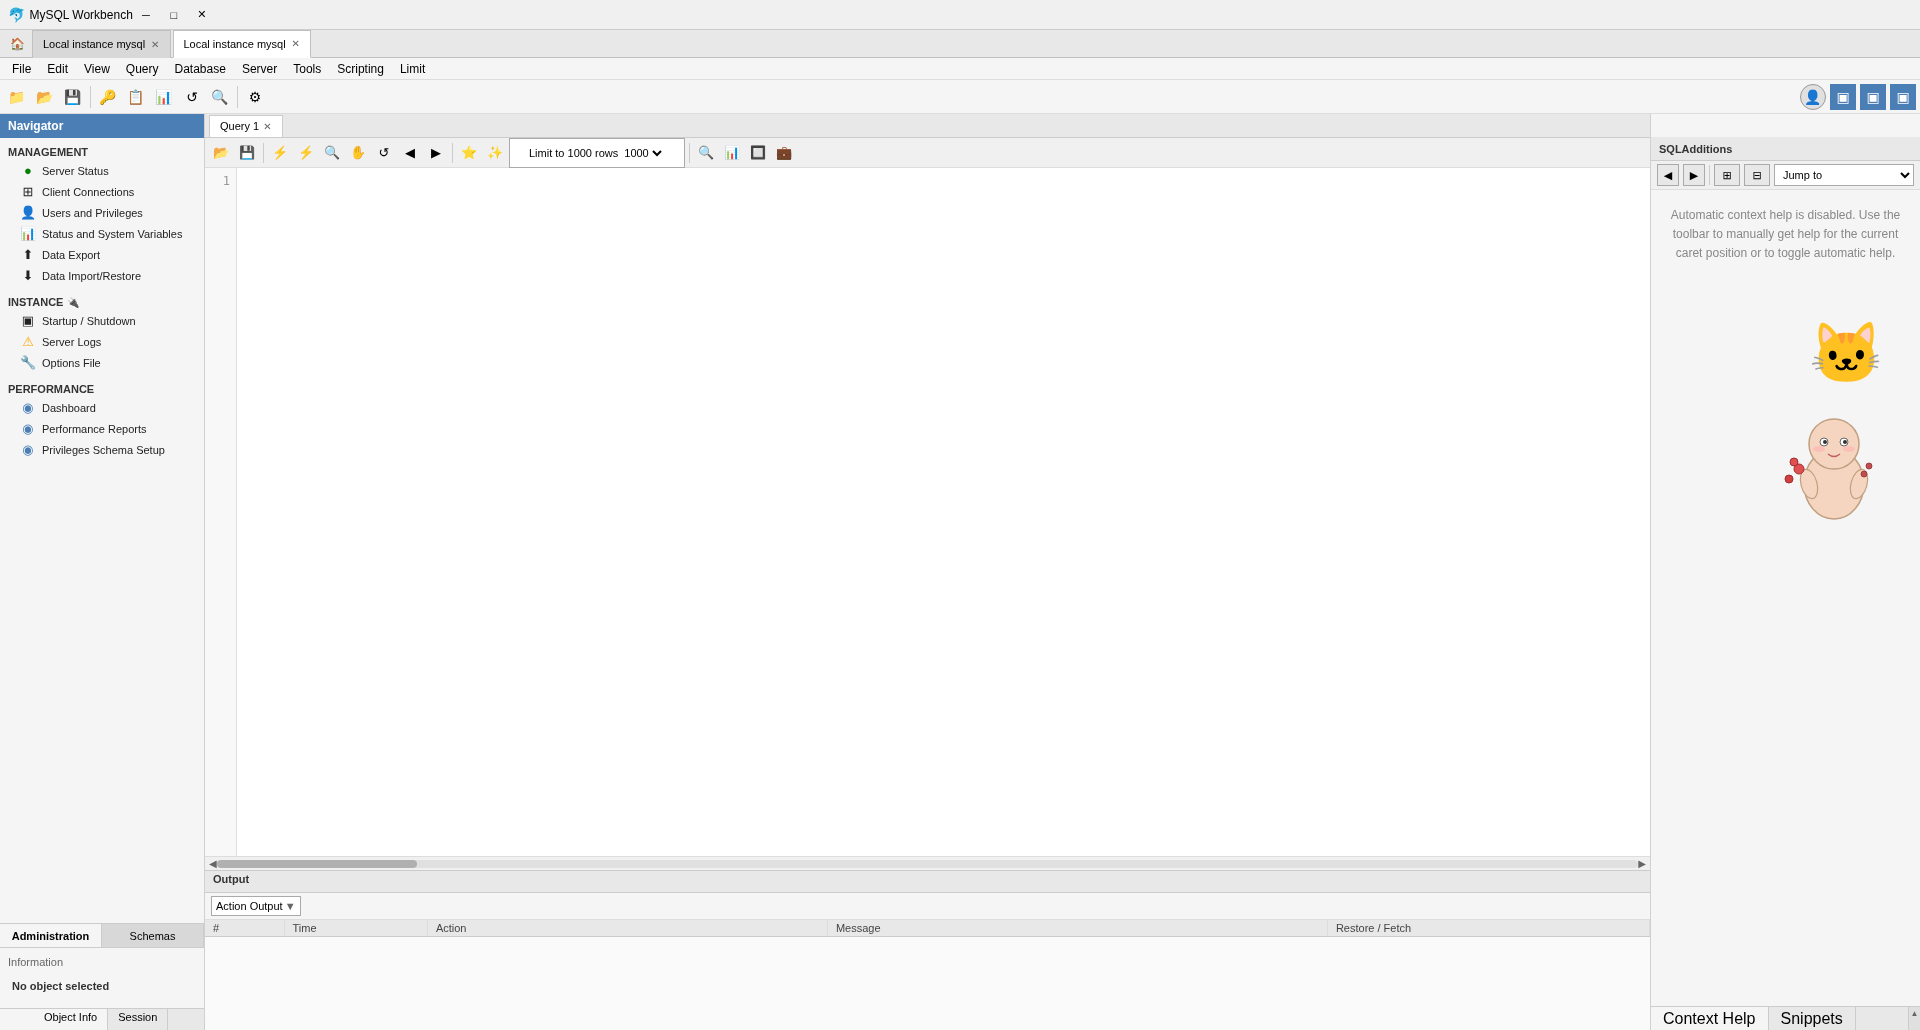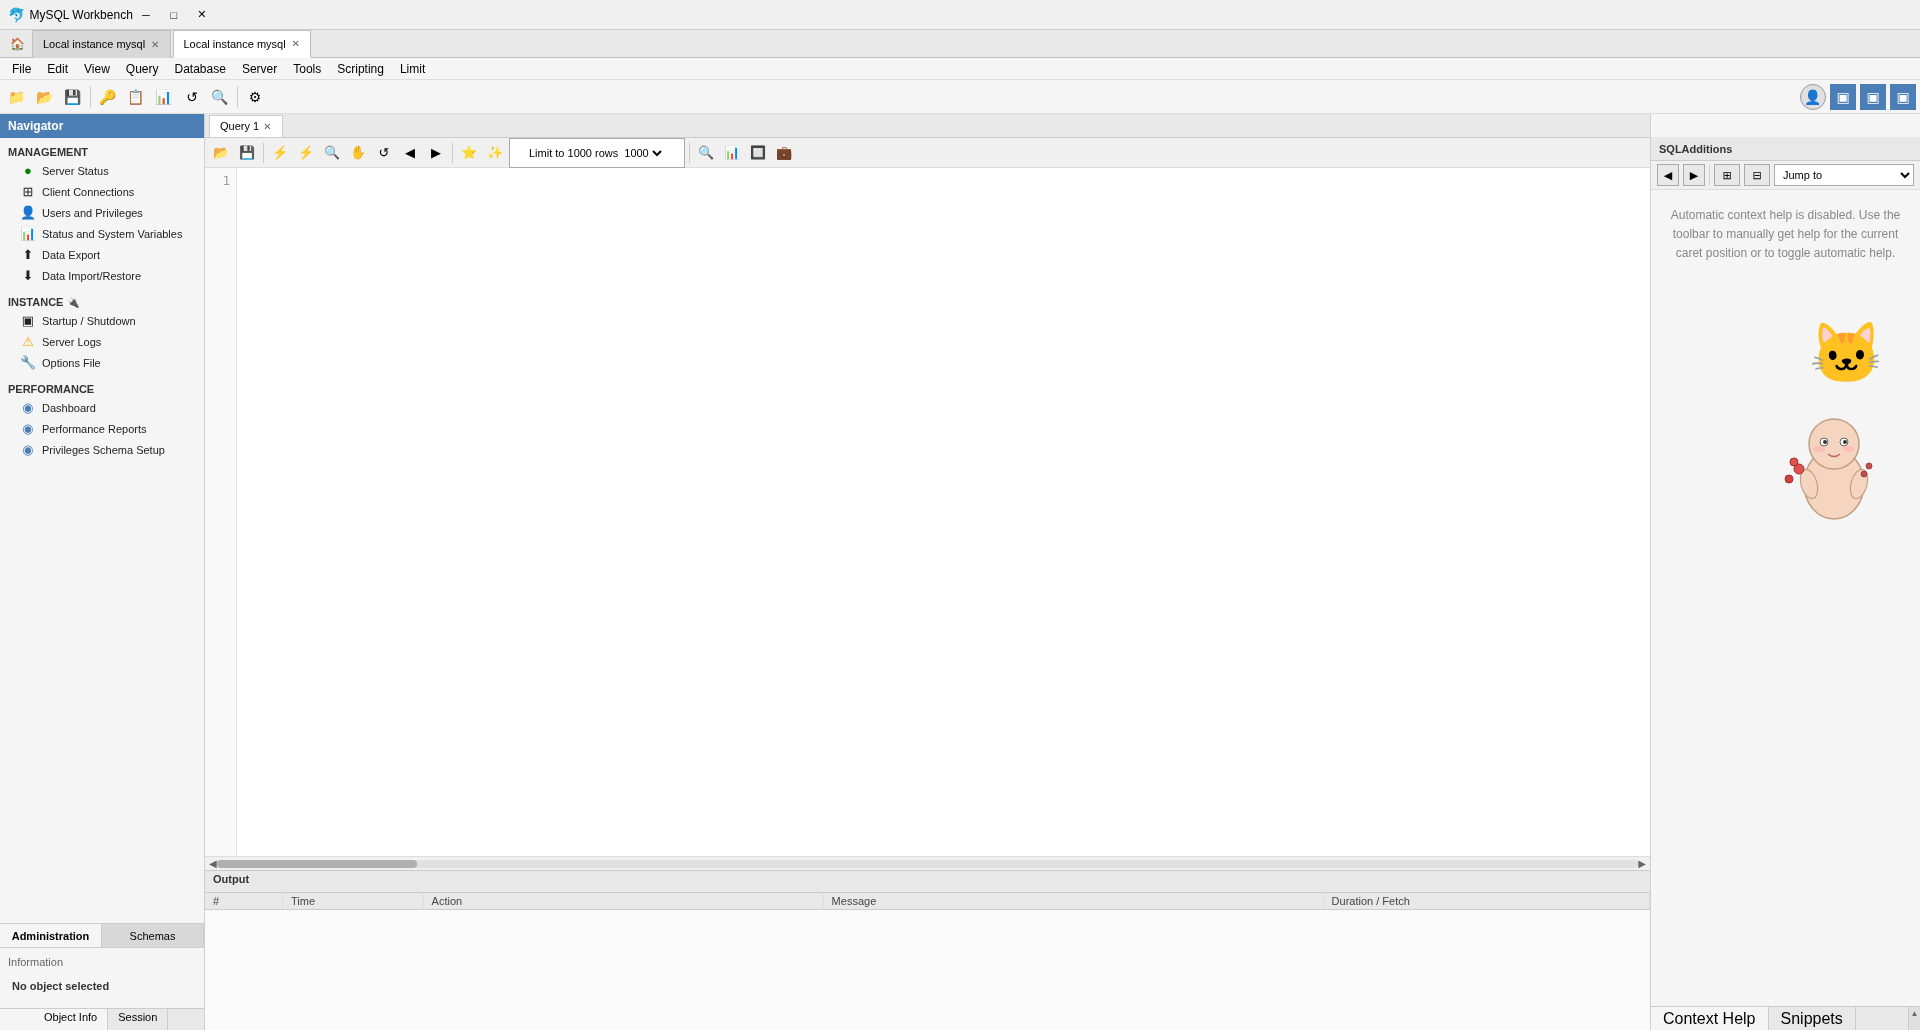--- a/index.html
+++ b/index.html
@@ -441,29 +441,35 @@
       <div id="hscroll-track">
         <div id="hscroll-thumb"></div>
       </div>
       <span style="font-size:10px; color:#666; cursor:pointer;">▶</span>
     </div>
 
     <div id="output-panel">
       <div id="output-header">
         <span>Output</span>
       </div>
+      <div id="output-toolbar">
+        <div class="output-select">
+          <span>Action Output</span>
+          <span style="color:#666;">▼</span>
+        </div>
+      </div>
       <div id="output-table">
         <table>
           <thead>
             <tr>
               <th>#</th>
               <th>Time</th>
               <th style="width:400px;">Action</th>
               <th style="width:500px;">Message</th>
-              <th>Duration / Fetch</th>
+              <th>Restore / Fetch</th>
             </tr>
           </thead>
           <tbody></tbody>
         </table>
       </div>
     </div>
   </div>
 
   <div id="right-panel">
     <div id="sqladd-header">

